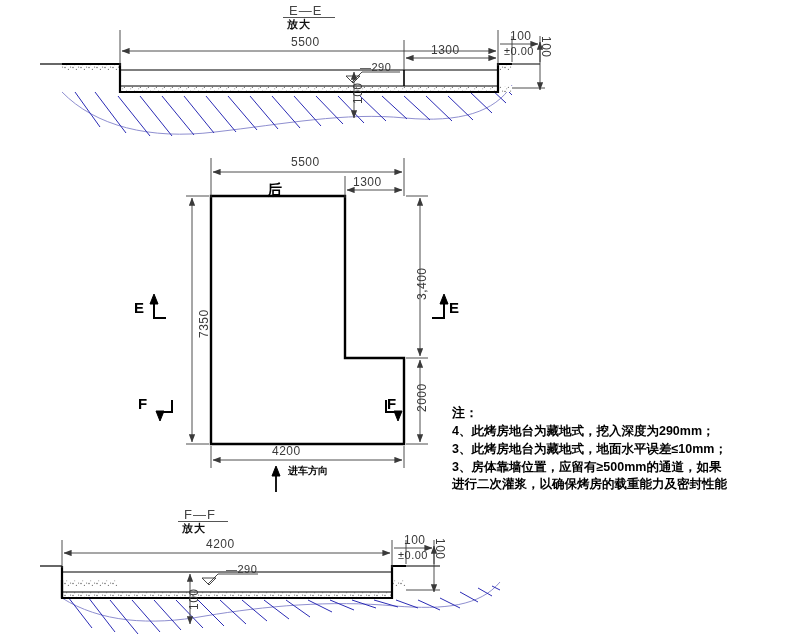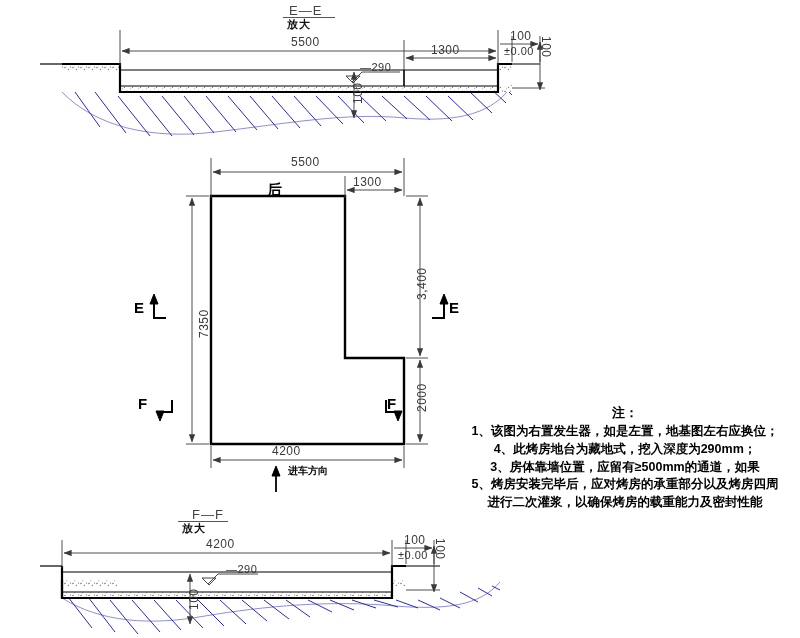--- a/index.html
+++ b/index.html
@@ -2,21 +2,21 @@
 <html><head>
 <meta charset="utf-8">
 <title>Foundation Drawing</title>
 <style>
   html,body{margin:0;padding:0;background:#ffffff;}
   body{
     width:800px;height:638px;position:relative;overflow:hidden;
     font-family:"Liberation Sans","DejaVu Sans",sans-serif;
     color:#000;
   }
-  .stage{position:absolute;left:0;top:0;width:800px;height:638px;text-align:center;}
+  .stage{position:absolute;left:0;top:0;width:800px;height:638px;}
   svg{position:absolute;left:0;top:0;width:800px;height:638px;}
 
   .lbl{position:absolute;white-space:nowrap;line-height:1;}
   .dim{font-size:12px;color:#3a3a3a;letter-spacing:.5px;}
   .dim-v{font-size:12px;color:#3a3a3a;letter-spacing:.5px;
          transform-origin:0 0;}
   .ttl-en{font-size:13px;color:#444;letter-spacing:1px;}
   .ttl-cn{font-size:11px;font-weight:bold;color:#111;letter-spacing:1px;}
   .mark{font-size:15px;font-weight:bold;color:#000;}
   .cn-bold{font-size:13px;font-weight:bold;color:#000;}
@@ -241,35 +241,34 @@
 <div class="lbl dim-v" style="left:416px;top:300px;transform:rotate(-90deg);transform-origin:0 0;">3,400</div>
 <div class="lbl dim-v" style="left:416px;top:412px;transform:rotate(-90deg);transform-origin:0 0;">2000</div>
 <div class="lbl dim" style="left:272px;top:445px;">4200</div>
 <div class="lbl cn-bold" style="left:288px;top:466px;font-size:10px;">进车方向</div>
 
 <div class="lbl mark" style="left:134px;top:300px;">E</div>
 <div class="lbl mark" style="left:449px;top:300px;">E</div>
 <div class="lbl mark" style="left:138px;top:396px;">F</div>
 <div class="lbl mark" style="left:387px;top:396px;">F</div>
 
-<div class="lbl ttl-en" style="left:192px;top:508px;">F—F</div>
+<div class="lbl ttl-en" style="left:184px;top:508px;">F—F</div>
 <div class="lbl" style="left:178px;top:521px;width:50px;border-top:1px solid #555;"></div>
 <div class="lbl ttl-cn" style="left:182px;top:523px;">放大</div>
 
 <div class="lbl dim" style="left:206px;top:538px;">4200</div>
 <div class="lbl dim" style="left:404px;top:534px;">100</div>
 <div class="lbl dim-v" style="left:446px;top:538px;transform:rotate(90deg);">100</div>
 <div class="lbl elev" style="left:398px;top:550px;">±0.00</div>
 <div class="lbl elev" style="left:226px;top:564px;">—290</div>
 <div class="lbl dim-v" style="left:188px;top:610px;transform:rotate(-90deg);transform-origin:0 0;">100</div>
 
 <div class="notes">
   <div class="nhead">注：</div>
   <div id="notes-list">
-        <div class="nline">1、该图为右置发生器，如是左置，地基图左右应换位；</div>
         <div class="nline">4、此烤房地台为藏地式，挖入深度为290mm；</div>
+        <div class="nline">3、此烤房地台为藏地式，地面水平误差≤10mm；</div>
         <div class="nline">3、房体靠墙位置，应留有≥500mm的通道，如果</div>
-        <div class="nline">5、烤房安装完毕后，应对烤房的承重部分以及烤房四周</div>
         <div class="nline">进行二次灌浆，以确保烤房的载重能力及密封性能</div>
       </div>
 </div>
 
 </div>
 
 </body></html>

